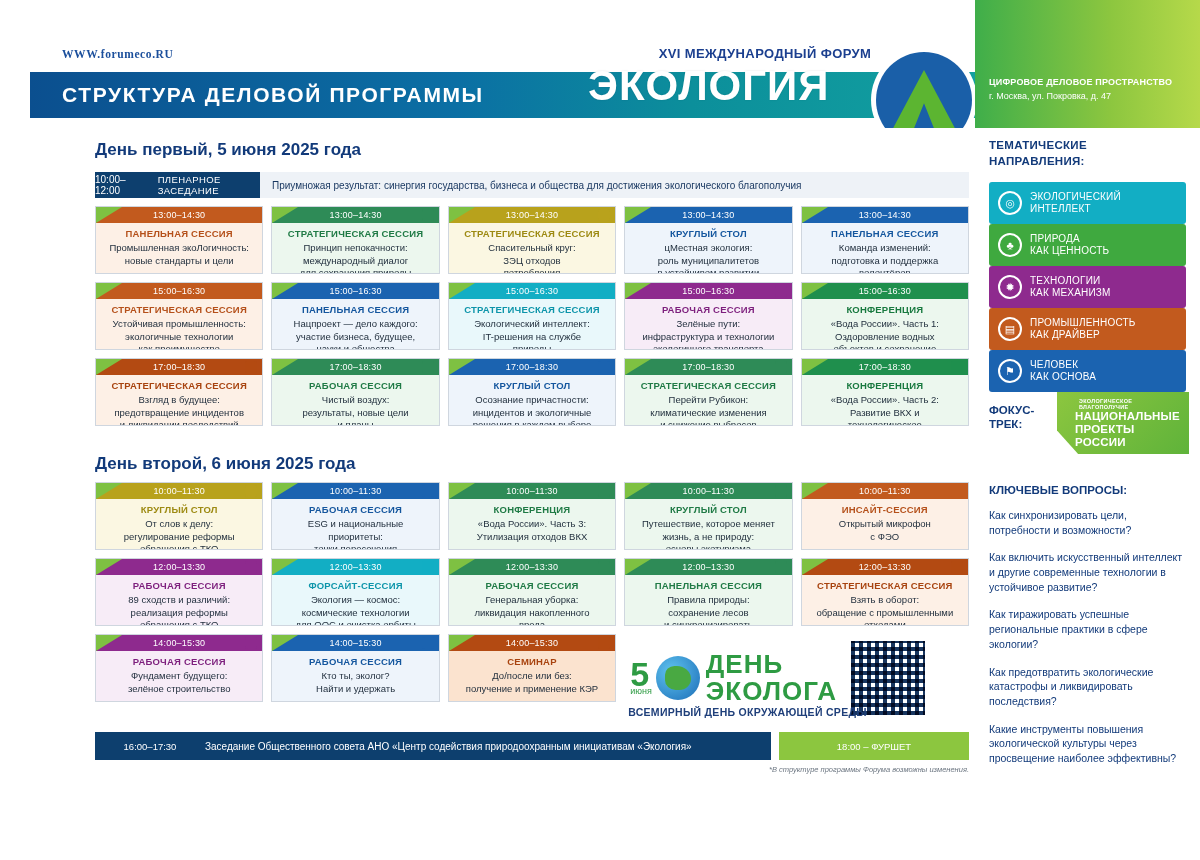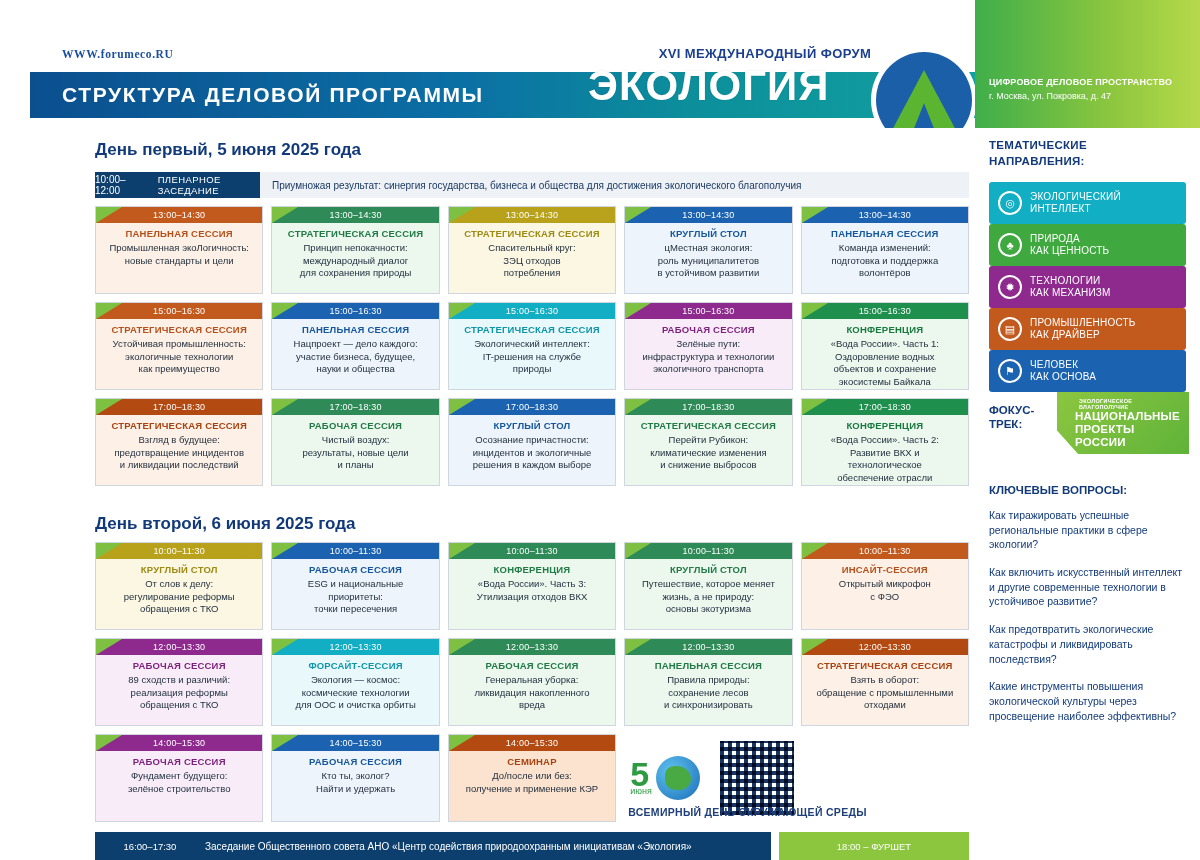--- a/index.html
+++ b/index.html
@@ -78,21 +78,21 @@
   .plenary .ttl { font-size:9.5px; letter-spacing:.4px; }
   .plenary .desc {
     flex:1; background:#eef2f7; color:#16355f; font-size:10px;
     display:flex; align-items:center; padding-left:12px;
   }
 
   .grid { display:grid; grid-template-columns:repeat(5, 1fr); gap:8px; }
   .row { margin-top:8px; }
 
   .card {
-    position:relative; height:88px; border:1px solid #cfd6df;
+    position:relative; height:68px; border:1px solid #cfd6df;
     background:#fff; overflow:hidden;
   }
   .card .chead {
     height:16px; display:flex; align-items:center; justify-content:center;
     color:#ffffff; font-size:9px; letter-spacing:.2px;
   }
   .card .corner {
     position:absolute; left:0; top:0; width:0; height:0;
     border-left:26px solid #7ec142; border-bottom:16px solid transparent;
   }
@@ -661,20 +661,24 @@
       <div class="ctype" style="color:#a8430f;">СЕМИНАР</div>
       <div class="ctext">
                   <div>До/после или без:</div>
                   <div>получение и применение КЭР</div>
                 </div>
     </div>
   </div>
             <div class="ecoday">
   <div class="eco-5">5<small>июня</small></div>
   <div class="eco-globe"></div>
+  <div class="eco-words">
+    <div class="w1">ДЕНЬ</div>
+    <div class="w2">ЭКОЛОГА</div>
+  </div>
   <div class="eco-sub">ВСЕМИРНЫЙ ДЕНЬ ОКРУЖАЮЩЕЙ СРЕДЫ</div>
   <div class="qr"></div>
 </div>
           </div>
         </div>
 
       <div class="footbar">
         <div class="fb1">
           <span class="t">16:00–17:30</span>
           <span>Заседание Общественного совета АНО «Центр содействия природоохранным инициативам «Экология»</span>
@@ -747,19 +751,20 @@
         </div>
       <div class="focus-t2" id="focus-big">
           <div>НАЦИОНАЛЬНЫЕ</div>
           <div>ПРОЕКТЫ</div>
           <div>РОССИИ</div>
         </div>
     </div>
 
     <div class="q-h">КЛЮЧЕВЫЕ ВОПРОСЫ:</div>
     <div class="q-list" id="q-list">
+        <div class="q-item">Как синхронизировать цели, потребности и возможности?</div>
+        <div class="q-item">Как включить искусственный интеллект и другие современные технологии в устойчивое развитие?</div>
         <div class="q-item">Как тиражировать успешные региональные практики в сфере экологии?</div>
-        <div class="q-item">Как включить искусственный интеллект и другие современные технологии в устойчивое развитие?</div>
         <div class="q-item">Как предотвратить экологические катастрофы и ликвидировать последствия?</div>
         <div class="q-item">Какие инструменты повышения экологической культуры через просвещение наиболее эффективны?</div>
       </div>
   </div>
 </div>
 
 </body></html>

